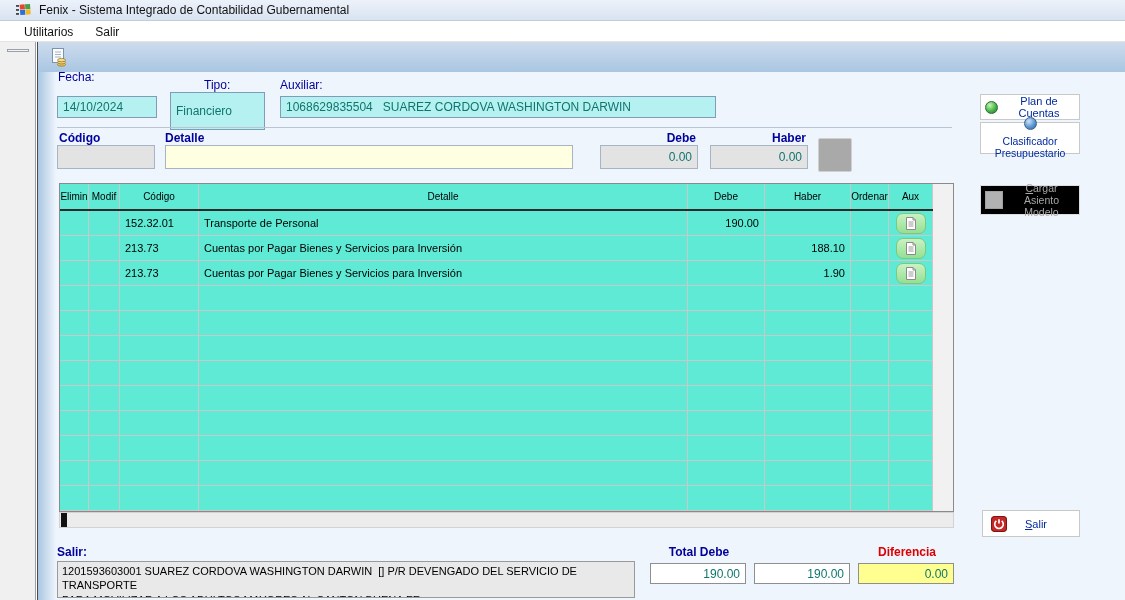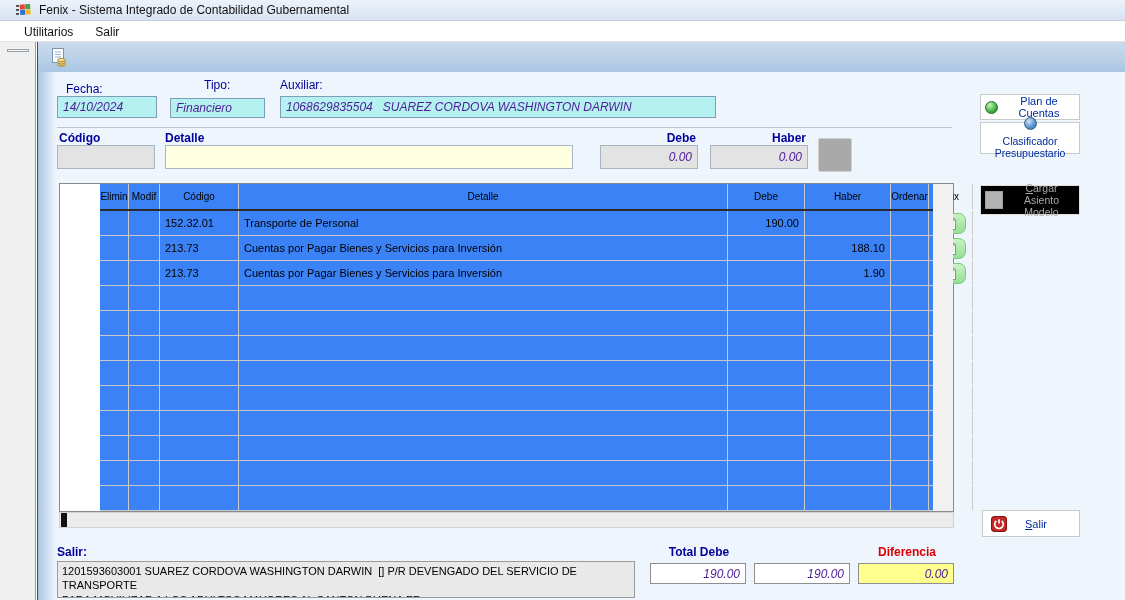--- a/index.html
+++ b/index.html
@@ -32,41 +32,41 @@
     background:linear-gradient(#cddced, #a9c6e2); }
   .tool-icon { position:absolute; left:10px; top:5px; width:20px; height:20px; display:inline-block; }
 
   
   .flabel { position:absolute; color:#00009b; font-size:12px; white-space:nowrap; }
   .flabel.b { font-weight:bold; }
   .flabel.right { text-align:right; }
   .flabel.center { text-align:center; }
   .flabel.red { color:#dd0000; font-weight:bold; }
 
-  .field { position:absolute; font-size:12px; color:#4c1d95; background:#fff; border:1px solid #7f9db9;
-    display:flex; align-items:center; padding:0 5px; white-space:pre; overflow:hidden;font-style:italic; }
+  .field { position:absolute; font-size:12px; color:#0f766e; background:#fff; border:1px solid #7f9db9;
+    display:flex; align-items:center; padding:0 5px; white-space:pre; overflow:hidden; }
   .field.cyan { background:#b5f1f1; }
   .field.gray { background:#e3e3e3; border-color:#a6b4c3; }
   .field.yellow { background:#ffffe1; border-color:#a6b4c3; }
   .field.num { justify-content:flex-end; }
   .field.white { background:#fff; border-color:#8f8f8f; }
   .field.diff { background:#ffff8f; border-color:#8f8f8f; }
 
   .hsep { position:absolute; left:19px; top:85px; width:895px; height:1px; background:#b9c5d2; }
 
   .big-gray-btn { position:absolute; left:780px; top:96px; width:34px; height:34px;
     background:#a9a9a9; border:1px solid #cfcfcf; border-radius:2px; }
 
   
   .table-wrap { position:absolute; left:21px; top:141px; width:895px; height:329px;
     border:1px solid #8a8a8a; background:#fff; display:flex; }
   .grid-table { width:873px; }
   .vtrack { width:20px; background:#f1f1f1; }
   .trow { display:grid; grid-template-columns:29px 31px 79px 489px 77px 86px 38px 44px;
-    height:25px; border-bottom:1px solid #c9c9c9; background:#3b82f6;margin-left:40px; }
+    height:25px; border-bottom:1px solid #c9c9c9; background:#5eead4; }
   .trow.thead { height:27px; border-bottom:2px solid #2a2a2a; }
   .c { border-right:1px solid #c9c9c9; font-size:11px; color:#000; display:flex; align-items:center;
     padding:0 5px; overflow:hidden; white-space:nowrap; }
   .c.last { border-right:1px solid #c9c9c9; }
   .thead .c { justify-content:center; font-size:10px; padding:0 1px; }
   .c.num { justify-content:flex-end; }
   .c.ctr { justify-content:center; padding:0; }
   .aux-btn { width:30px; height:21px; border:1px solid #7dc87d; border-radius:7px;
     background:linear-gradient(#c9f2c4, #93e093); display:flex; align-items:center; justify-content:center; cursor:pointer; }
 
@@ -132,25 +132,25 @@
           <line x1="7" y1="5" x2="13" y2="5" stroke="#9fb4c8"></line>
           <line x1="7" y1="7.5" x2="13" y2="7.5" stroke="#9fb4c8"></line>
           <line x1="7" y1="10" x2="13" y2="10" stroke="#9fb4c8"></line>
           <ellipse cx="13.5" cy="17.5" rx="4" ry="1.7" fill="#e7c45e" stroke="#8f6f1f" stroke-width="0.7"></ellipse>
           <ellipse cx="13.5" cy="15.3" rx="4" ry="1.7" fill="#f0d37a" stroke="#8f6f1f" stroke-width="0.7"></ellipse>
           <ellipse cx="13.5" cy="13.1" rx="4" ry="1.7" fill="#f5dd90" stroke="#8f6f1f" stroke-width="0.7"></ellipse>
         </svg>
       </span>
     </div>
 
-    <span class="flabel" style="left:20px; top:40px;margin-left:8px;">Fecha:</span>
+    <span class="flabel" style="left:20px; top:28px;">Fecha:</span>
     <div class="field cyan" style="left:19px; top:54px; width:100px; height:22px;">14/10/2024</div>
 
     <span class="flabel" style="left:132px; top:36px;margin-left:34px;">Tipo:</span>
-    <div class="field cyan" style="left:132px; top:56px; width:95px; height:20px;">Financiero</div>
+    <div class="field cyan" style="left:132px; top:50px; width:95px; height:38px;">Financiero</div>
 
     <span class="flabel" style="left:242px; top:36px;">Auxiliar:</span>
     <div class="field cyan" style="left:242px; top:54px; width:436px; height:22px;">1068629835504   SUAREZ CORDOVA WASHINGTON DARWIN</div>
 
     <div class="hsep"></div>
 
     <span class="flabel b" style="left:21px; top:89px;">Código</span>
     <div class="field gray" style="left:19px; top:103px; width:98px; height:24px;"></div>
 
     <span class="flabel b" style="left:127px; top:89px;">Detalle</span>

